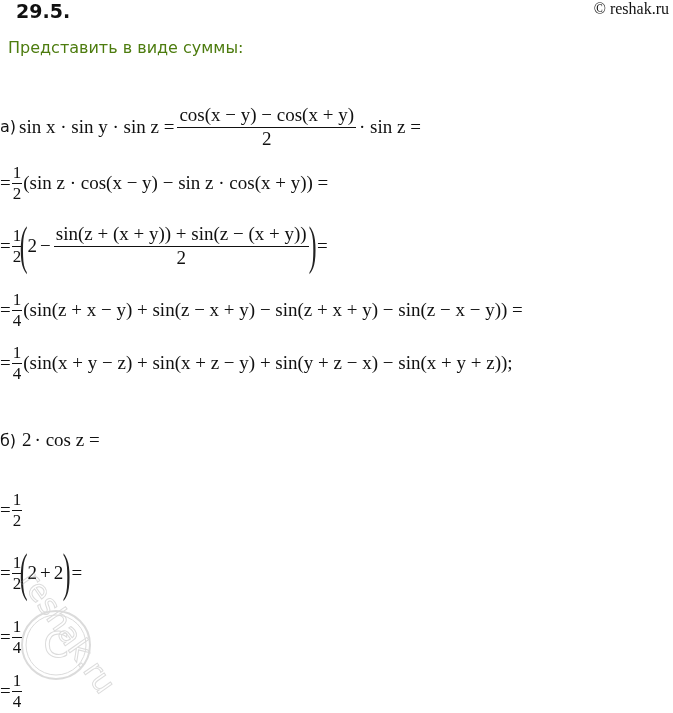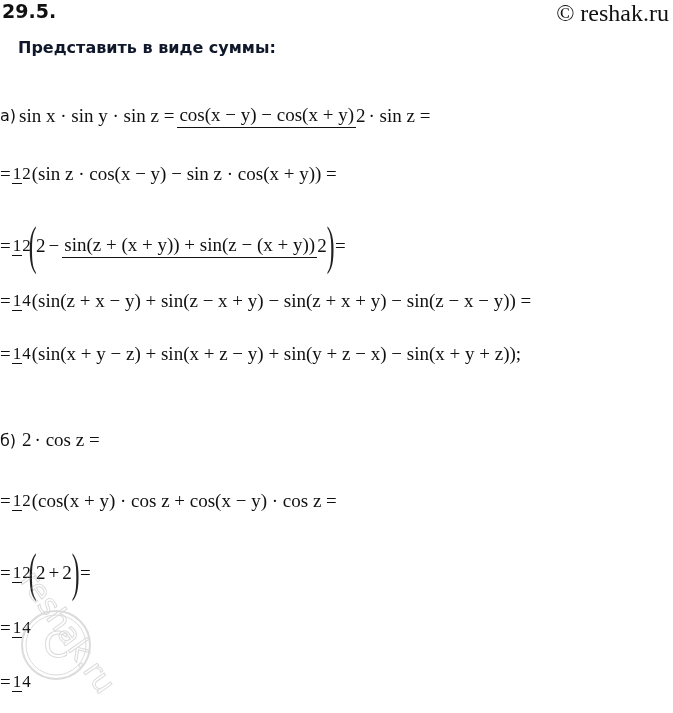--- a/index.html
+++ b/index.html
@@ -1,25 +1,25 @@
 <!DOCTYPE html>
 <html><head>
 <meta charset="utf-8">
 <style>
   html, body { margin: 0; padding: 0; background: #ffffff; }
   body {
     width: 673px; height: 713px; position: relative; overflow: hidden;
     font-family: "Liberation Serif", "DejaVu Serif", serif;
     color: #111;
   }
-  .hdr-num { position: absolute; left: 2px; top: 0px; font-family: "DejaVu Sans", sans-serif; font-weight: bold; font-size: 19px; }
-  .hdr-copy { position: absolute; right: 4px; top: 0px; font-size: 24px; }
-  .task { position: absolute; left: 18px; top: 38px; font-family: "DejaVu Sans", sans-serif; font-size: 16px; color: #0f172a; font-weight: bold; }
+  .hdr-num { position: absolute; left: 16px; top: 0px; font-family: "DejaVu Sans", sans-serif; font-weight: bold; font-size: 19px; }
+  .hdr-copy { position: absolute; right: 4px; top: 0px; font-size: 16px; }
+  .task { position: absolute; left: 8px; top: 38px; font-family: "DejaVu Sans", sans-serif; font-size: 16px; color: #4d7c0f; }
   .line { position: absolute; left: 0; white-space: nowrap; font-size: 19px; display: flex; align-items: center; }
-  .frac { display: inline-flex; flex-direction: row; align-items: center; vertical-align: middle; margin: 0 3px; }
+  .frac { display: inline-flex; flex-direction: column; align-items: center; vertical-align: middle; margin: 0 3px; }
   .frac .num { padding: 0 2px 1px; border-bottom: 1.3px solid #111; line-height: 1.15; }
   .frac .den { line-height: 1.15; }
   .sfrac { font-size: 17px; margin: 0 1px; }
   .sfrac .num { padding: 0 1px; }
   .big { font-size: 52px; line-height: 1; transform: scaleX(0.45); display: inline-block; margin: 0 -8px; color: #222; }
   .wm { position: absolute; pointer-events: none; opacity: 0.35; }
 </style>
 </head>
 <body>
 
@@ -93,21 +93,20 @@
     </span>
     <span>· cos z =</span>
   </div>
 
   <div class="line" style="top:490px;">
     <span>=</span>
     <span class="frac sfrac">
       <span class="num">1</span>
       <span class="den">2</span>
     </span>
-    <span>(cos(x + y) · cos z + cos(x − y) · cos z =</span>
   </div>
 
   <div class="line" style="top:547px;">
     <span>=</span>
     <span class="frac sfrac">
       <span class="num">1</span>
       <span class="den">2</span>
     </span>
     <span class="big">(</span>
     <span class="frac">

